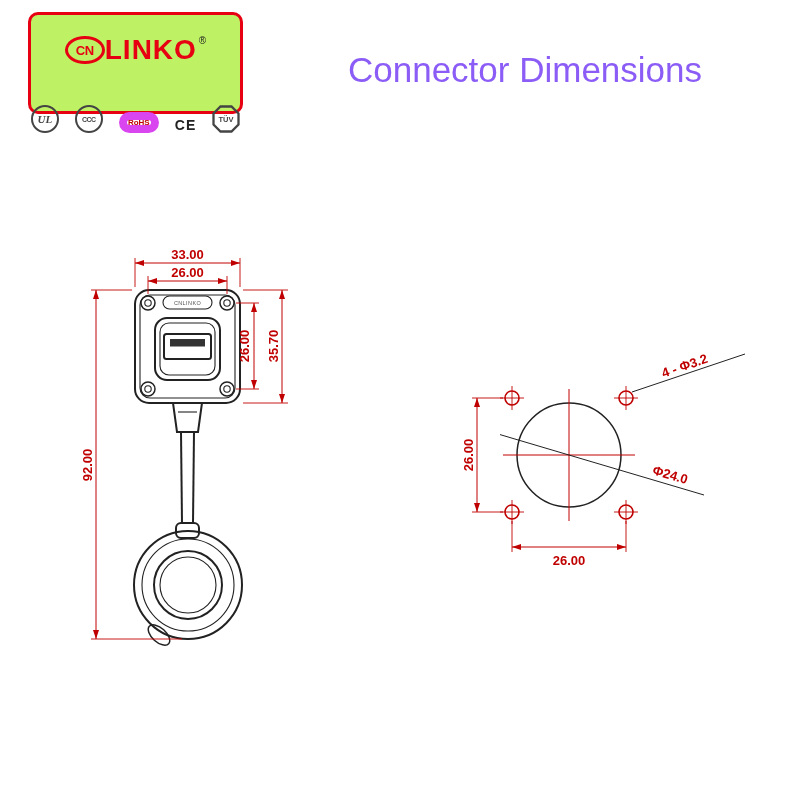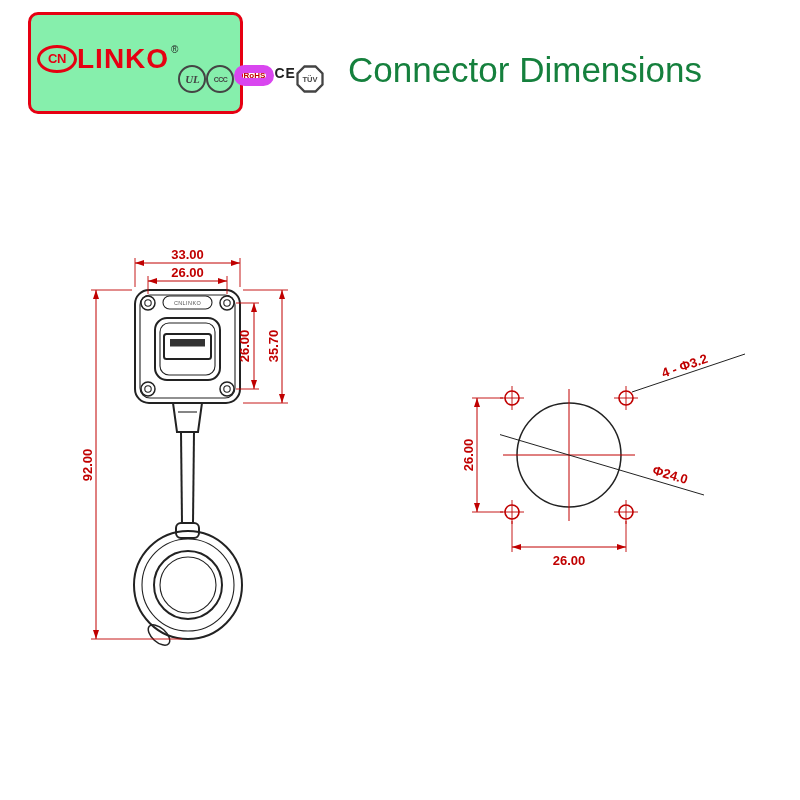--- a/index.html
+++ b/index.html
@@ -8,47 +8,47 @@
     background:#ffffff;
     position:relative;
     overflow:hidden;
     font-family:"Liberation Sans", sans-serif;
   }
 
   
   .logo-box {
     position:absolute; left:28px; top:12px; width:215px; height:102px;
     border:3px solid #e60012; border-radius:10px;
-    display:flex; flex-direction:row; align-items:center;
-    justify-content:space-between; padding:0 6px 9px;
-    background:#86efac;
+    display:flex; flex-direction:column; align-items:center;
+    justify-content:space-between; padding:21px 6px 9px;
+    background:#bef264;
   }
   .brand-row { display:flex; align-items:flex-start; color:#e60012; }
   .brand-oval {
     width:40px; height:28px; border:3px solid #e60012; border-radius:50%;
     display:flex; align-items:center; justify-content:center;
     font-weight:bold; font-size:13px; letter-spacing:-0.5px;
   }
   .brand-rest { font-size:28px; font-weight:bold; letter-spacing:1px; line-height:28px; }
   .brand-reg { font-size:10px; color:#222; margin-left:2px; line-height:10px; }
-  .certs-row { display:flex; align-items:flex-start; gap:0;margin-top:41px; }
+  .certs-row { display:flex; align-items:flex-end; gap:16px;margin-top:41px; }
   .cert { display:flex; align-items:center; justify-content:center; color:#444; flex:0 0 auto; }
   .cert-ul { width:28px; height:28px; border:2.5px solid #444; border-radius:50%;
              font-family:"Liberation Serif", serif; font-style:italic; font-weight:bold; font-size:11px; }
   .cert-ccc { width:28px; height:28px; border:2.5px solid #444; border-radius:50%;
               font-weight:bold; font-size:7px; letter-spacing:-0.5px; }
   .cert-rohs { width:40px; height:21px; border:8px solid #d946ef; border-radius:11px;
                color:#c00000; font-weight:bold; font-size:8px; }
   .cert-ce { font-weight:bold; font-size:14px; color:#222; letter-spacing:1px; }
   .tuv-text { font-weight:bold; font-size:7.5px; fill:#444; font-family:"Liberation Sans", sans-serif; }
 
   
   .title {
     position:absolute; left:310px; top:50px; width:430px;
-    text-align:center; font-size:35px; font-weight:400; color:#15803d;
+    text-align:center; font-size:35px; font-weight:400; color:#8b5cf6;
     white-space:nowrap;
   }
 
   
   .front-view { position:absolute; left:60px; top:235px; }
   .drill-view { position:absolute; left:440px; top:330px; }
 
   svg .ln  { fill:none; stroke:#222; stroke-width:2; }
   svg .ln2 { fill:none; stroke:#222; stroke-width:1.1; }
   svg .lnm { fill:none; stroke:#222; stroke-width:1.5; }

